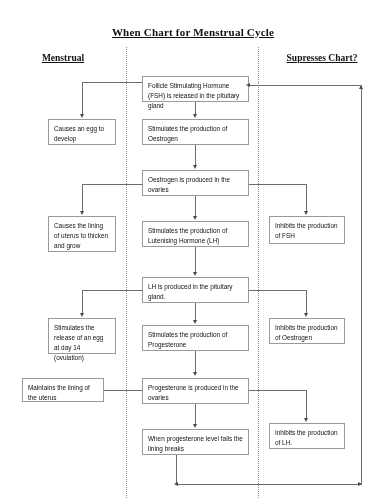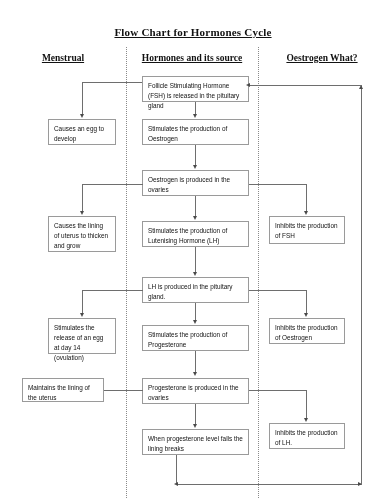--- a/index.html
+++ b/index.html
@@ -56,28 +56,27 @@
   .arr-down{border-left:2.5px solid transparent;border-right:2.5px solid transparent;border-top:4px solid #4a4a4a;}
   .arr-left{border-top:2.5px solid transparent;border-bottom:2.5px solid transparent;border-right:4px solid #4a4a4a;}
   .arr-right{border-top:2.5px solid transparent;border-bottom:2.5px solid transparent;border-left:4px solid #4a4a4a;}
   .arr-up{border-left:2.5px solid transparent;border-right:2.5px solid transparent;border-bottom:4px solid #4a4a4a;}
 </style>
 </head>
 <body>
 
 <div id="chart">
 
-  <div class="title">Flow Chart for Hormones Cycle</div>
+  <div class="title">When Chart for Menstrual Cycle</div>
 
   <div class="divider" style="left:126px;"></div>
   <div class="divider" style="left:258px;"></div>
 
   <div class="col-head c1">Menstrual</div>
-  <div class="col-head c2">Hormones and its source</div>
-  <div class="col-head c3">Oestrogen What?</div>
+  <div class="col-head c3">Supresses Chart?</div>
 
   <div class="box" style="left:142px;top:76px;width:107px;height:26px;">Follicle Stimulating Hormone (FSH) is released in the pituitary gland</div>
 
   <div class="box" style="left:48px;top:119px;width:68px;height:26px;">Causes an egg to develop</div>
 
   <div class="box" style="left:142px;top:119px;width:107px;height:26px;">Stimulates the production of Oestrogen</div>
 
   <div class="box" style="left:142px;top:170px;width:107px;height:26px;">Oestrogen is produced in the ovaries</div>
 
   <div class="box" style="left:48px;top:216px;width:68px;height:36px;">Causes the lining of uterus to thicken and grow</div>

